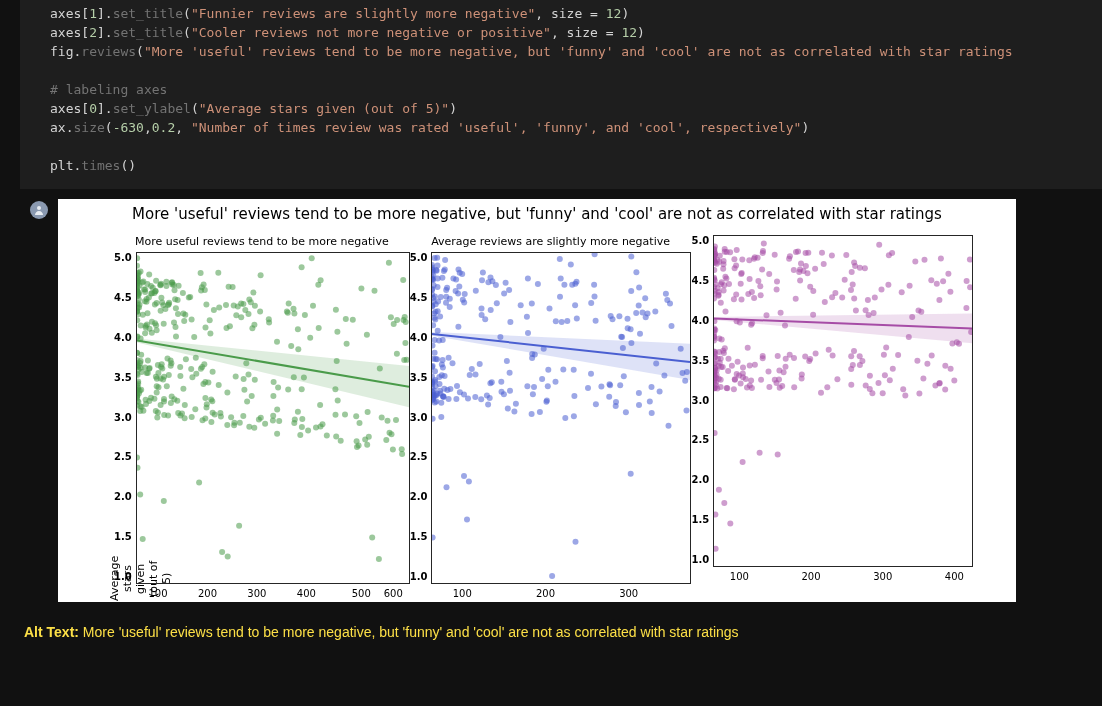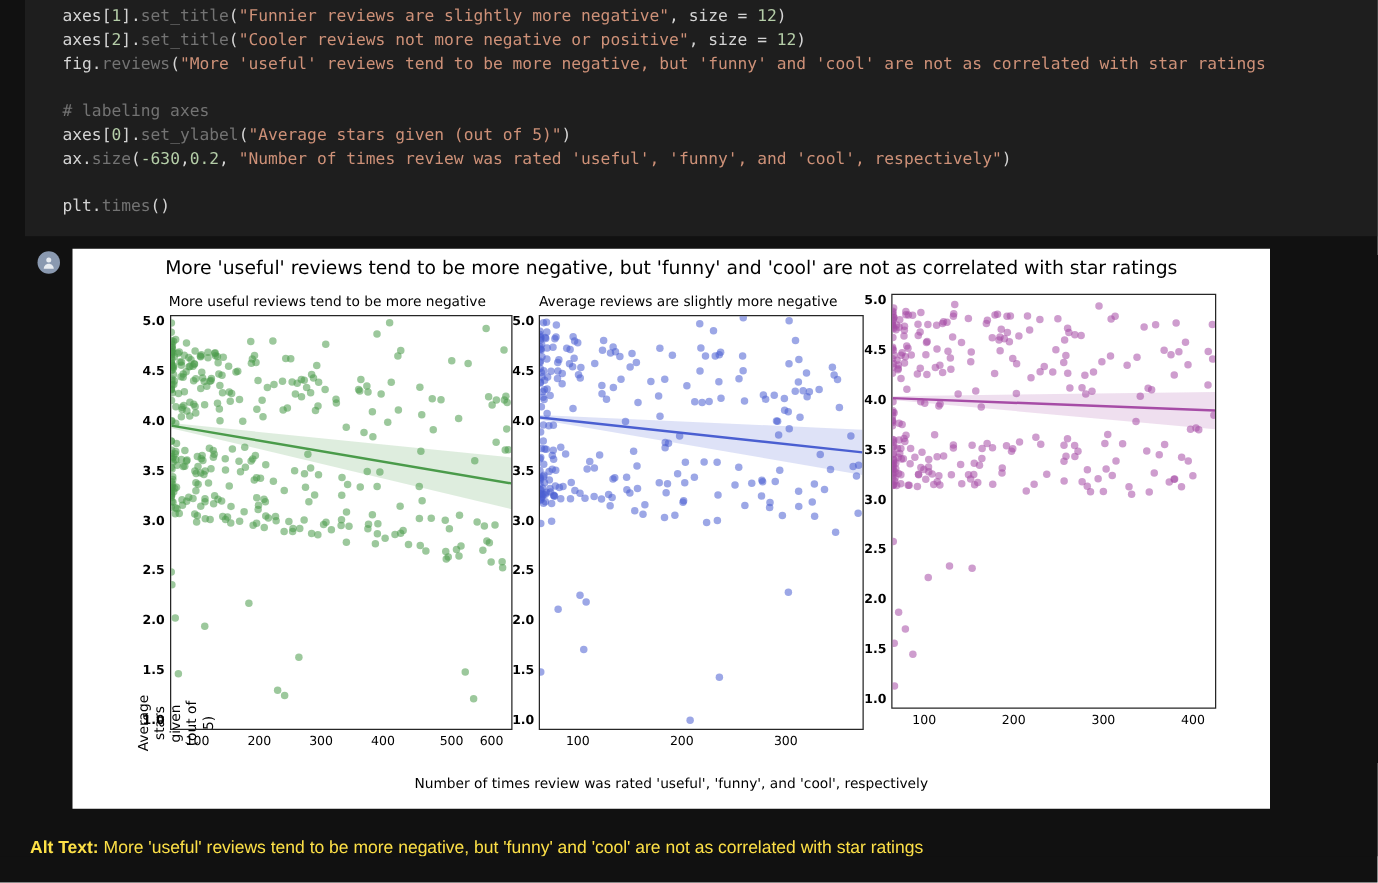--- a/index.html
+++ b/index.html
@@ -1183,20 +1183,19 @@
                   <span style="position:absolute;left:88.3px;">200</span>
                   <span style="position:absolute;left:160.0px;">300</span>
                   <span style="position:absolute;left:231.7px;">400</span>
                 </div>
           </div>
         </div>
       </div>
         </div>
     </div>
 
-    <div class="shared-xlabel">Number of times review was rated 'useful', 'funny', and 'cool', respectively</div>
   </div>
 </div>
 
 <div class="alt-text-line">
   <strong>Alt Text:</strong>
   <span>More 'useful' reviews tend to be more negative, but 'funny' and 'cool' are not as correlated with star ratings</span>
 </div>
 
 </body></html>

